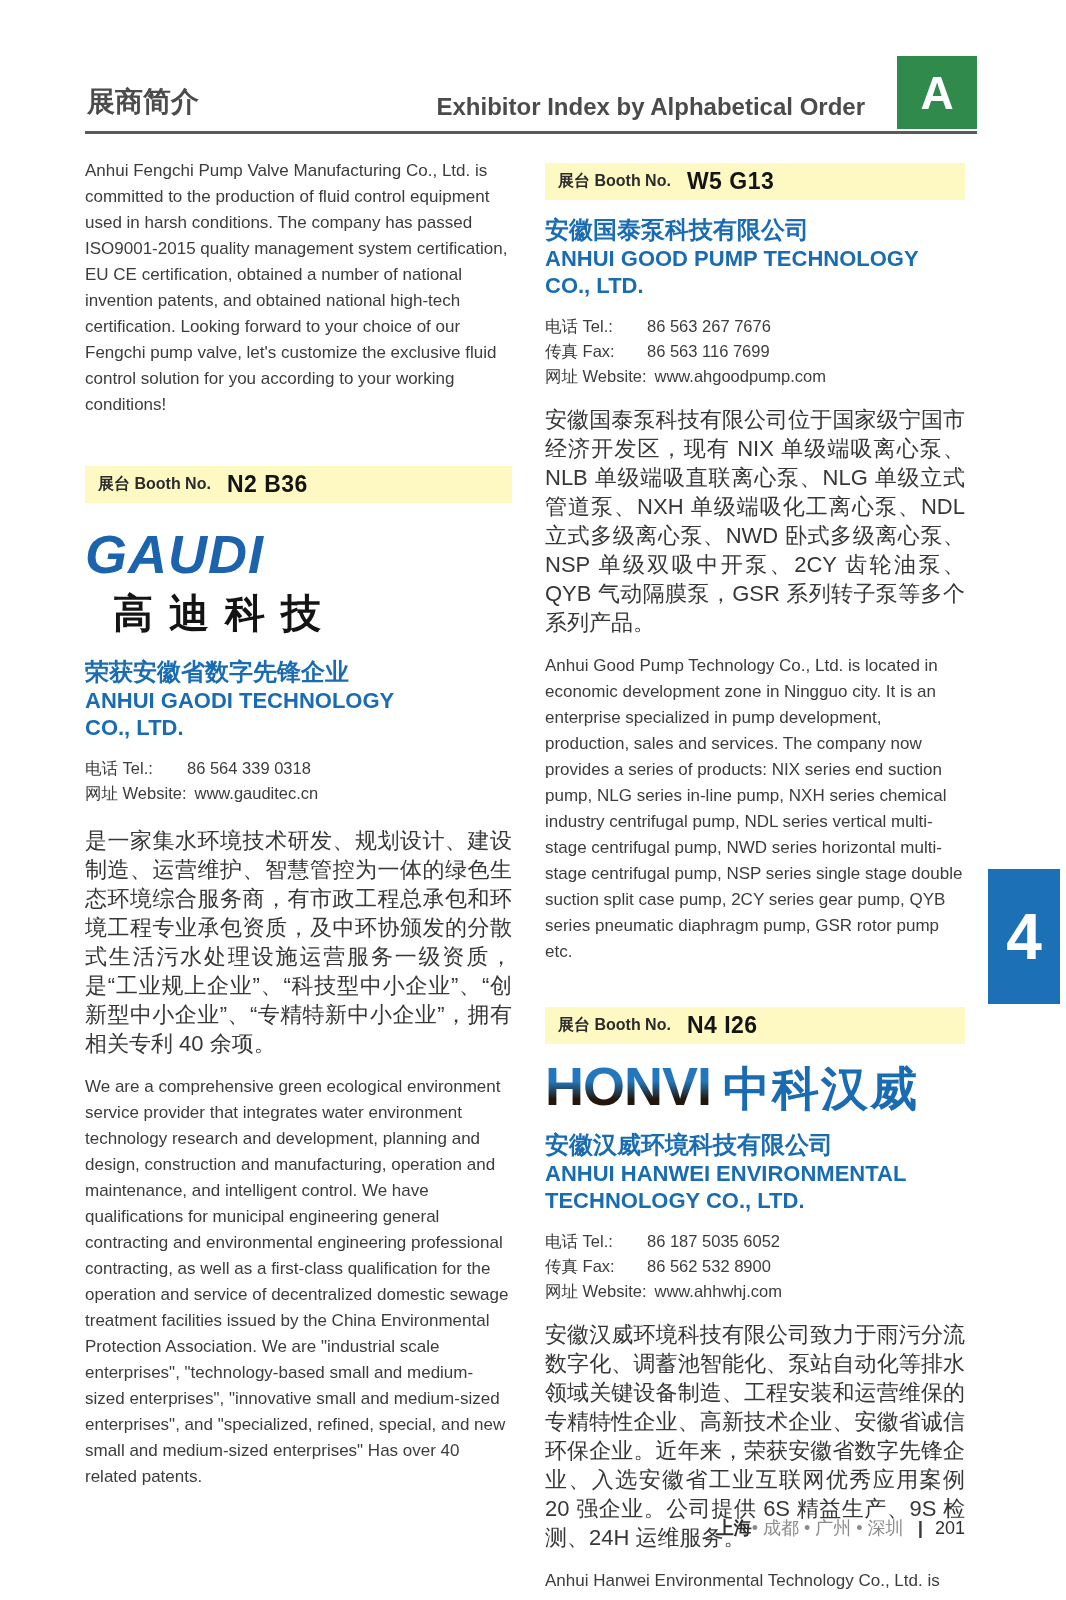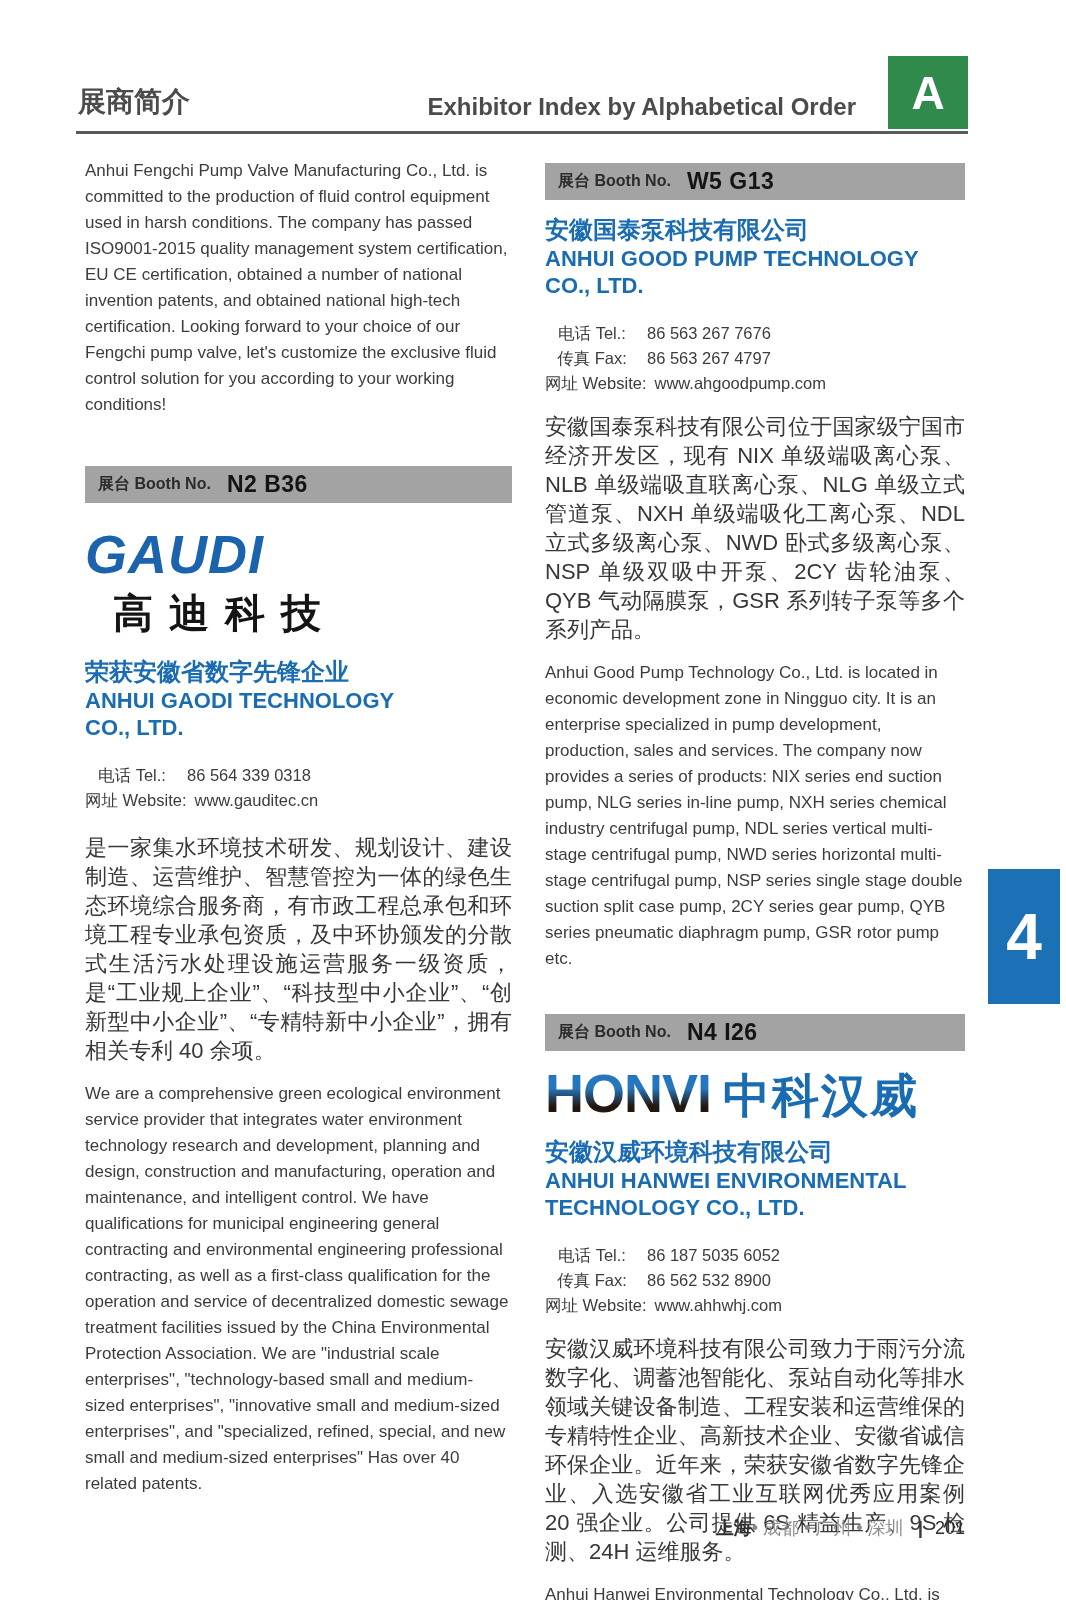--- a/index.html
+++ b/index.html
@@ -2,37 +2,37 @@
 <html><head>
 <meta charset="utf-8">
 <style>
   html,body{margin:0;padding:0;background:#e8e8e8;}
   .page{
     position:relative;width:1066px;height:1600px;background:#ffffff;
     font-family:"Liberation Sans","DejaVu Sans",sans-serif;
     color:#3c3c3c;overflow:hidden;margin:0 auto;
   }
   
-  .header{position:absolute;left:76px;top:56px;width:892px;height:75px;border-bottom:3px solid #5a5a5a;}
+  .header{position:absolute;left:85px;top:56px;width:892px;height:75px;border-bottom:3px solid #5a5a5a;}
   .header-cn{position:absolute;left:2px;bottom:10px;font-size:28px;font-weight:bold;color:#4b4b4b;}
   .header-en{position:absolute;right:112px;bottom:10px;font-size:24px;font-weight:bold;color:#4b4b4b;}
   .letter-badge{
     position:absolute;right:0;top:0;width:80px;height:73px;background:#2f8a4b;
     display:flex;align-items:center;justify-content:center;
     color:#ffffff;font-size:46px;font-weight:bold;
   }
   
   .col{position:absolute;top:158px;}
   .col-left{left:85px;width:427px;}
   .col-right{left:545px;width:420px;top:163px;}
   .para-en{font-size:17px;line-height:26px;color:#3c3c3c;}
   .para-cn{font-size:22px;line-height:29px;color:#373737;text-align:justify;}
   
   .booth-bar{
-    background:#a3a3a3;height:37px;display:flex;align-items:center;
+    background:#fef9c3;height:37px;display:flex;align-items:center;
     padding:0 0 0 13px;box-sizing:border-box;
   }
   .booth-label{font-size:16px;font-weight:bold;color:#2b2b2b;}
   .booth-no{font-size:23px;font-weight:bold;color:#141414;margin-left:16px;letter-spacing:0.5px;}
   
   .gaudi-logo{
     margin-top:17px;font-size:54px;line-height:68px;font-weight:bold;font-style:italic;
     color:#1b63ad;letter-spacing:1px;
   }
   .gaudi-sub{font-size:40px;line-height:50px;font-weight:bold;color:#141414;letter-spacing:16px;margin-left:28px;}
@@ -41,21 +41,21 @@
     font-size:54px;line-height:60px;font-weight:900;letter-spacing:-1px;
     background:linear-gradient(#2577bd 42%,#23160c 72%);
     -webkit-background-clip:text;background-clip:text;
     -webkit-text-fill-color:transparent;color:#1a5a9a;
   }
   .honvi-cn{font-size:47px;font-weight:900;color:#1a6cb2;margin-left:12px;letter-spacing:2px;}
   
   .name-cn{font-size:24px;line-height:31px;font-weight:bold;color:#1a6cb2;margin-top:18px;}
   .name-en{font-size:22px;line-height:27px;font-weight:bold;color:#1a6cb2;}
   
-  .contacts{margin-top:22px;text-align:center;}
+  .contacts{margin-top:15px;}
   .contact-line{font-size:16.5px;line-height:25px;color:#3c3c3c;display:flex;}
   .contact-label{min-width:94px;}
   .contact-label.wide{min-width:0;margin-right:8px;}
   .contact-value{margin-left:8px;}
   .contact-value.tight{margin-left:0;}
   
   .side-tab{
     position:absolute;left:988px;top:869px;width:72px;height:135px;background:#1c70b6;
     display:flex;align-items:center;justify-content:center;
     color:#ffffff;font-size:64px;font-weight:900;
@@ -125,21 +125,21 @@
       <div>CO., LTD.</div>
     </div>
 
     <div class="contacts">
       <div class="contact-line">
         <span class="contact-label">电话 Tel.:</span>
         <span class="contact-value">86 563 267 7676</span>
       </div>
       <div class="contact-line">
         <span class="contact-label">传真 Fax:</span>
-        <span class="contact-value">86 563 267 4797</span>
+        <span class="contact-value">86 563 116 7699</span>
       </div>
       <div class="contact-line">
         <span class="contact-label wide">网址 Website:</span>
         <span class="contact-value tight">www.ahgoodpump.com</span>
       </div>
     </div>
 
     <p class="para-cn mt16" style="margin-bottom:0;">安徽国泰泵科技有限公司位于国家级宁国市经济开发区，现有 NIX 单级端吸离心泵、NLB 单级端吸直联离心泵、NLG 单级立式管道泵、NXH 单级端吸化工离心泵、NDL 立式多级离心泵、NWD 卧式多级离心泵、NSP 单级双吸中开泵、2CY 齿轮油泵、QYB 气动隔膜泵，GSR 系列转子泵等多个系列产品。</p>
 
     <p class="para-en mt16" style="margin-bottom:0;">Anhui Good Pump Technology Co., Ltd. is located in economic development zone in Ningguo city. It is an enterprise specialized in pump development, production, sales and services. The company now provides a series of products: NIX series end suction pump, NLG series in-line pump, NXH series chemical industry centrifugal pump, NDL series vertical multi-stage centrifugal pump, NWD series horizontal multi-stage centrifugal pump, NSP series single stage double suction split case pump, 2CY series gear pump, QYB series pneumatic diaphragm pump, GSR rotor pump etc.</p>

